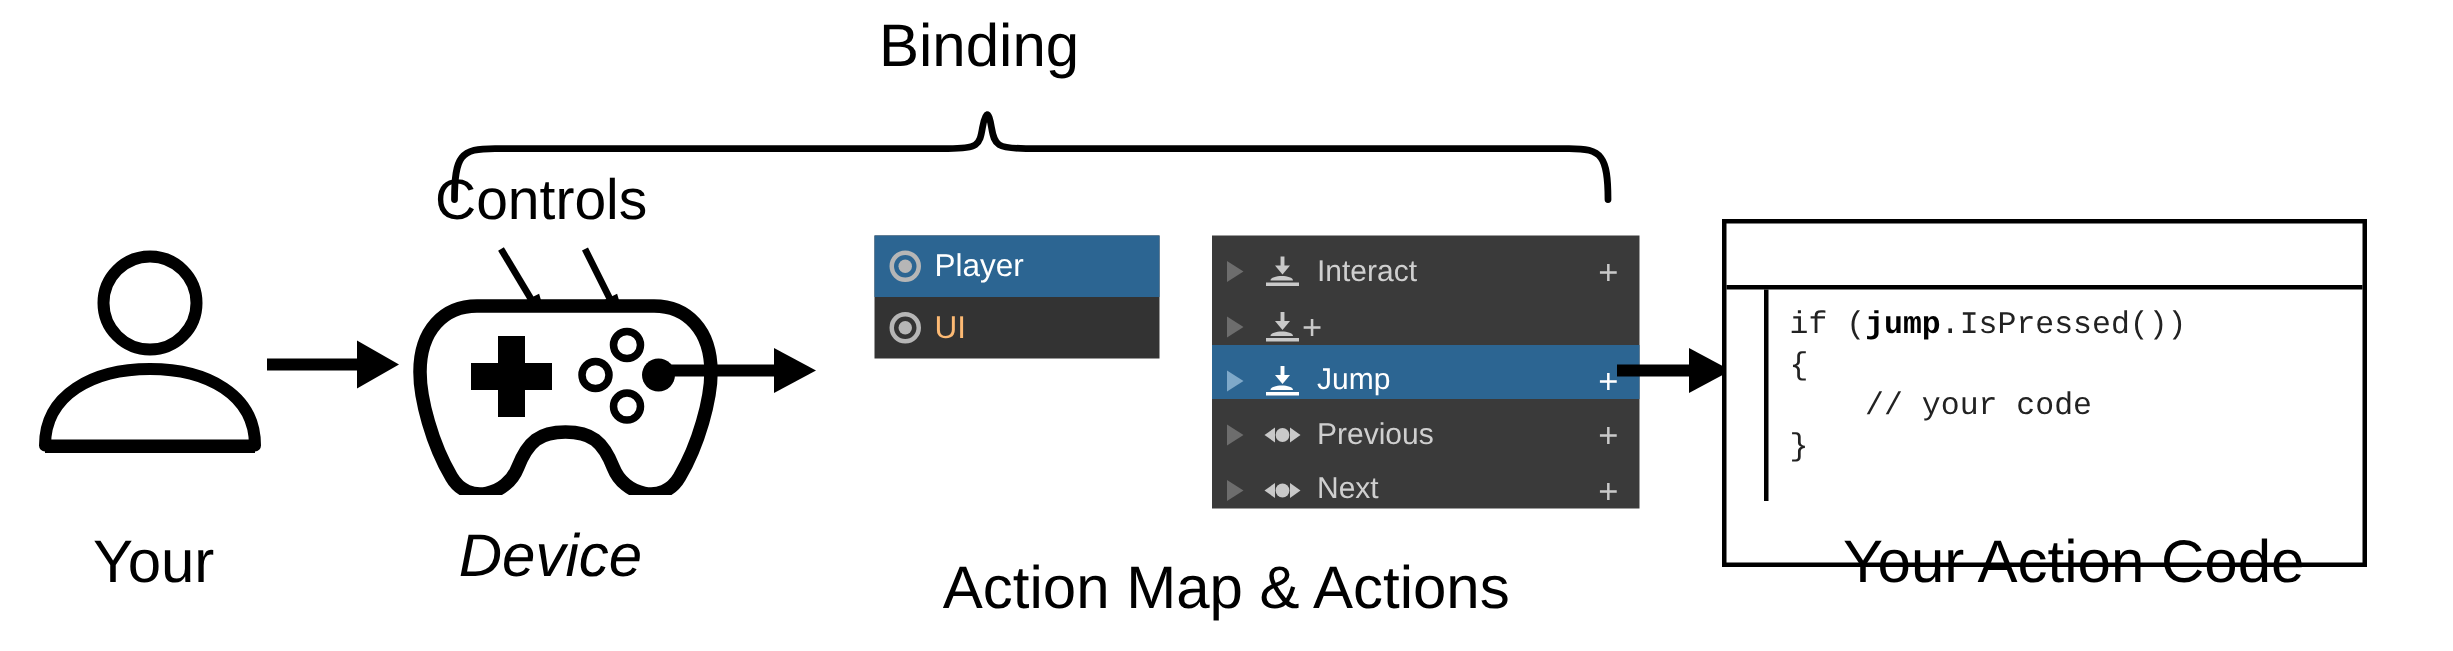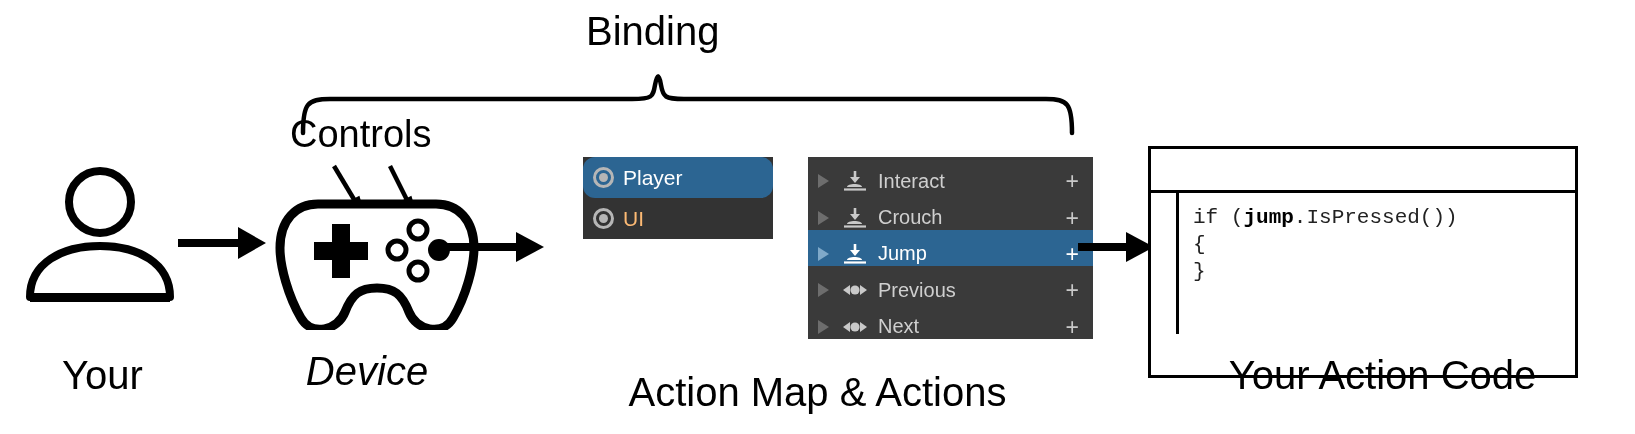--- a/index.html
+++ b/index.html
@@ -42,21 +42,21 @@
 
   
   #actionmap-panel{
     left:583px;top:157px;width:190px;height:82px;
     background:#333333;
   }
   .map-row{
     height:41px;display:flex;align-items:center;
     padding-left:10px;box-sizing:border-box;
   }
-  .map-row.sel{background:#2c6592;border-radius:12px;}
+  .map-row.sel{background:#2c6592;}
   .map-label{
     color:#fdba74;font-size:21px;margin-left:9px;
     font-family:"Liberation Sans", sans-serif;
   }
   .map-row.sel .map-label{color:#ffffff;}
 
   
   .ring-icon{
     width:21px;height:21px;border-radius:50%;
     border:3px solid #b6b6b6;box-sizing:border-box;
@@ -215,21 +215,20 @@
     </div>
 
     <div class="act-row">
       <span class="disclosure"></span>
       <svg class="act-icon" viewBox="0 0 26 22">
         <path d="M13,1 L13,9" stroke="#c9c9c9" stroke-width="2.6" fill="none"></path>
         <polygon points="8,7 18,7 13,13" fill="#c9c9c9"></polygon>
         <path d="M5,17 C5,13 20,13 20,17 Z" fill="#c9c9c9"></path>
         <line x1="2" y1="19.5" x2="24" y2="19.5" stroke="#c9c9c9" stroke-width="2.2"></line>
       </svg>
-      <span class="act-name">Crouch</span>
       <span class="act-plus">+</span>
     </div>
 
     <div class="act-row sel">
       <span class="disclosure"></span>
       <svg class="act-icon" viewBox="0 0 26 22">
         <path d="M13,1 L13,9" stroke="#ffffff" stroke-width="2.6" fill="none"></path>
         <polygon points="8,7 18,7 13,13" fill="#ffffff"></polygon>
         <path d="M5,17 C5,13 20,13 20,17 Z" fill="#ffffff"></path>
         <line x1="2" y1="19.5" x2="24" y2="19.5" stroke="#ffffff" stroke-width="2.2"></line>
@@ -263,21 +262,21 @@
 
   <svg class="abs" style="left:1076px;top:228px;" width="80" height="36">
     <line x1="2" y1="19" x2="52" y2="19" stroke="#000" stroke-width="8"></line>
     <polygon points="50,4 78,19 50,34" fill="#000"></polygon>
   </svg>
 
   <div class="abs" id="code-window">
     <div id="code-titlebar"></div>
     <div id="code-body">
       <div id="code-gutter"></div>
-      <div id="code-text"><div>if (<b>jump</b>.IsPressed())</div><div>{</div><div>}</div></div>
+      <div id="code-text"><div>if (<b>jump</b>.IsPressed())</div><div>{</div><div>    // your code</div><div>}</div></div>
     </div>
   </div>
 
   <div class="caption" id="cap-user">Your</div>
   <div class="caption" id="cap-device">Device</div>
   <div class="caption" id="cap-actionmap">Action Map &amp; Actions</div>
   <div class="caption" id="cap-code">Your Action Code</div>
 
 </div>
 

